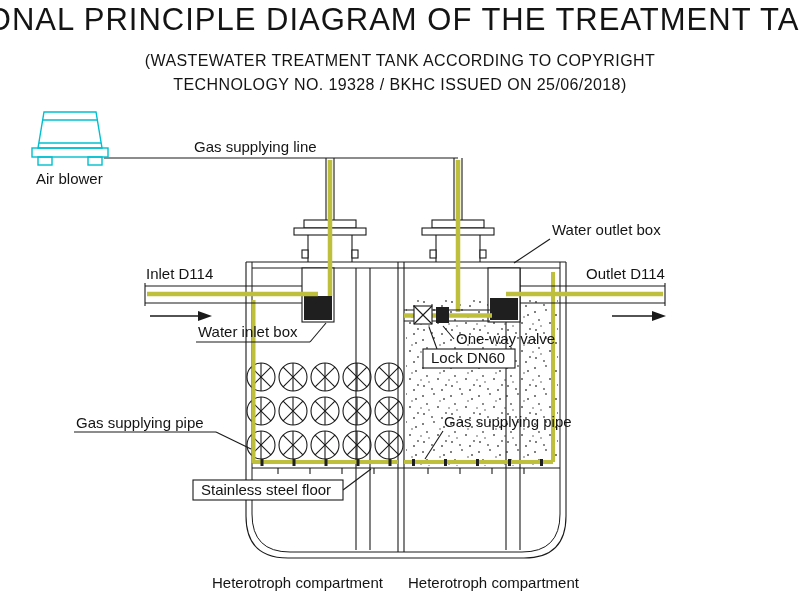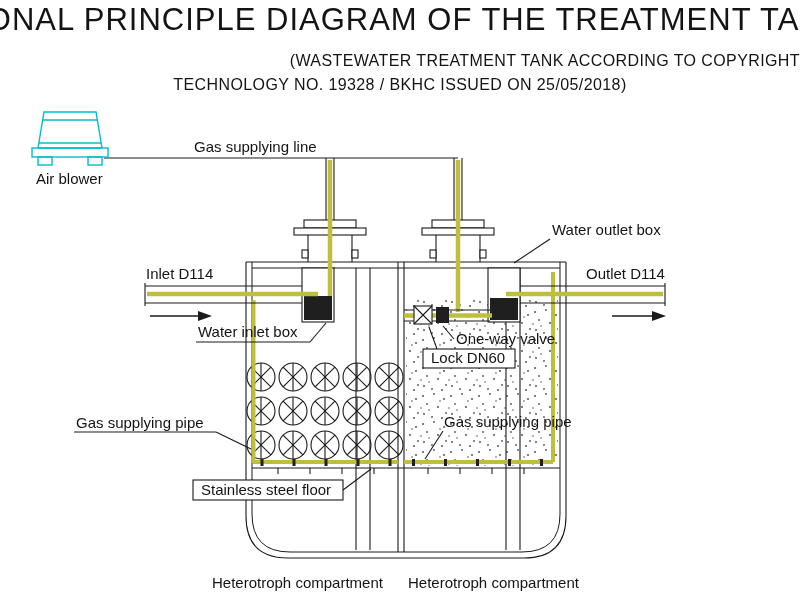--- a/index.html
+++ b/index.html
@@ -5,42 +5,42 @@
   html,body { margin:0; padding:0; }
   body {
     width:800px; height:600px; position:relative; overflow:hidden;
     background:#ffffff; font-family:"Liberation Sans", sans-serif; color:#111;
   }
   .title {
     position:absolute; top:2px; left:50%; transform:translateX(-50%);
     white-space:nowrap; font-size:31px; letter-spacing:1px; font-weight:400; color:#141414;
   }
   .sub { position:absolute; width:100%; text-align:center; font-size:16px; letter-spacing:0.4px; color:#141414; }
-  .sub1 { top:52px;text-align:right; }
+  .sub1 { top:52px; }
   .sub2 { top:76px; }
   svg.canvas { position:absolute; left:0; top:0; }
   svg text { font-family:"Liberation Sans", sans-serif; font-size:15px; fill:#141414; stroke:none; }
   svg line, svg path, svg rect, svg circle, svg polyline { stroke:#1a1a1a; stroke-width:1.1; fill:none; }
   svg .yellow { stroke:#bfbf3e; stroke-width:4.5; fill:none; }
   svg .yellowthin { stroke:#bfbf3e; stroke-width:4; fill:none; }
   svg .cyan { stroke:#00bfcf; fill:none; stroke-width:1.4; }
   svg .dark { fill:#1f1f1f; stroke:none; }
   svg .whitebox { fill:#ffffff; }
   svg .arrowhead { fill:#1a1a1a; stroke:none; }
   svg .thick { stroke-width:1.6; }
   #manhole rect { fill:#ffffff; }
   #stip circle { fill:#555; stroke:none; }
   .stipfill { fill:url(#stip); stroke:none; }
 </style>
 </head>
 <body>
 
 <div class="title">IONAL PRINCIPLE DIAGRAM OF THE TREATMENT TAN</div>
 <div class="sub sub1">(WASTEWATER TREATMENT TANK ACCORDING TO COPYRIGHT</div>
-<div class="sub sub2">TECHNOLOGY NO. 19328 / BKHC ISSUED ON 25/05/2018)</div>
+<div class="sub sub2">TECHNOLOGY NO. 19328 / BKHC ISSUED ON 25/06/2018)</div>
 
 <svg class="canvas" width="800" height="600" viewBox="0 0 800 600">
   <defs>
     <g id="diffuser">
       <circle r="14"></circle>
       <line x1="-9.9" y1="-9.9" x2="9.9" y2="9.9"></line>
       <line x1="-9.9" y1="9.9" x2="9.9" y2="-9.9"></line>
       <line x1="0" y1="-14" x2="0" y2="14"></line>
     </g>
     <g id="manhole">

